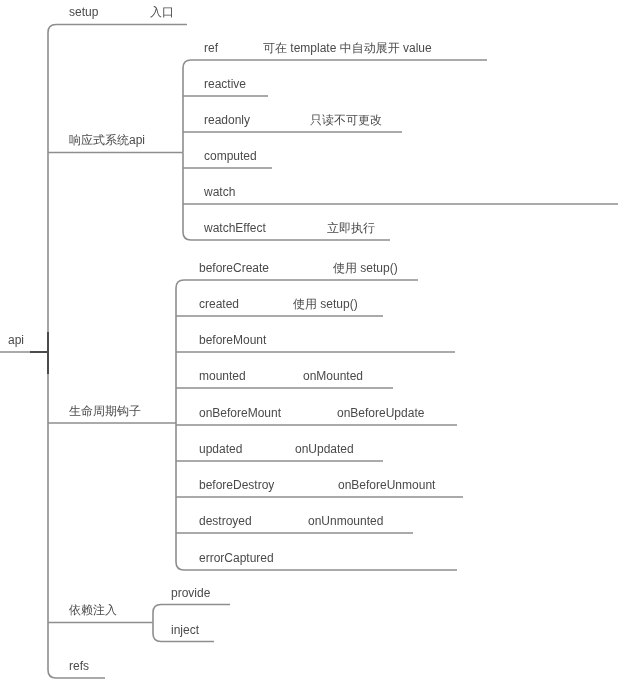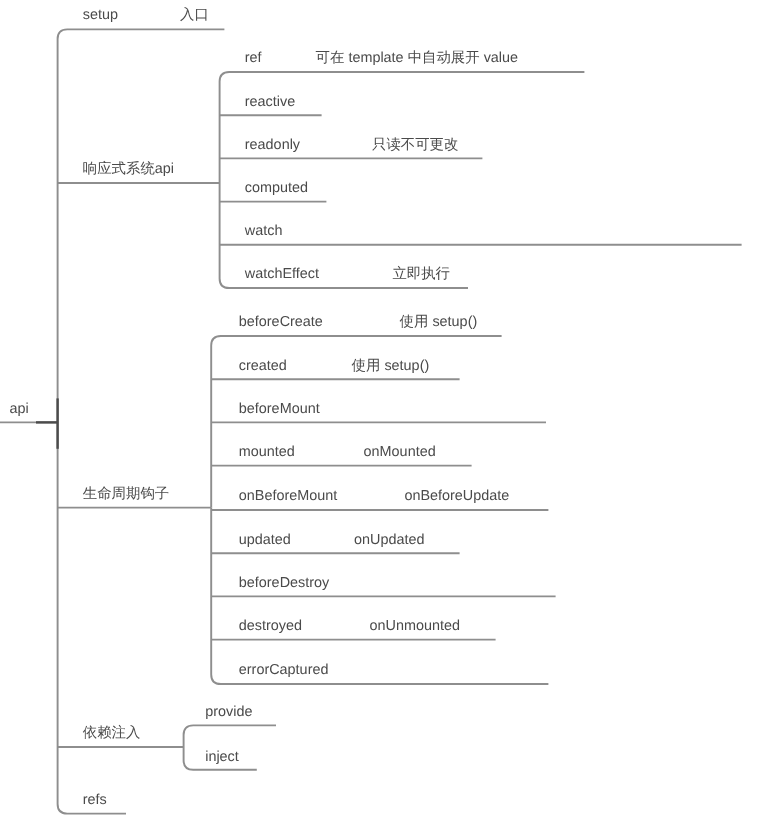--- a/index.html
+++ b/index.html
@@ -80,20 +80,21 @@
   <div class="t" style="left:199px;top:294px">created</div>
   <div class="t" style="left:293px;top:294px">使用 setup()</div>
   <div class="t" style="left:199px;top:330px">beforeMount</div>
   <div class="t" style="left:199px;top:366px">mounted</div>
   <div class="t" style="left:303px;top:366px">onMounted</div>
   <div class="t" style="left:199px;top:403px">onBeforeMount</div>
   <div class="t" style="left:337px;top:403px">onBeforeUpdate</div>
   <div class="t" style="left:199px;top:439px">updated</div>
   <div class="t" style="left:295px;top:439px">onUpdated</div>
   <div class="t" style="left:199px;top:475px">beforeDestroy</div>
+  <div class="t" style="left:338px;top:475px">onBeforeUnmount</div>
   <div class="t" style="left:199px;top:511px">destroyed</div>
   <div class="t" style="left:308px;top:511px">onUnmounted</div>
   <div class="t" style="left:199px;top:548px">errorCaptured</div>
 
   <div class="t" style="left:171px;top:583px">provide</div>
   <div class="t" style="left:171px;top:620px">inject</div>
 
 </div>
 
 </body></html>

